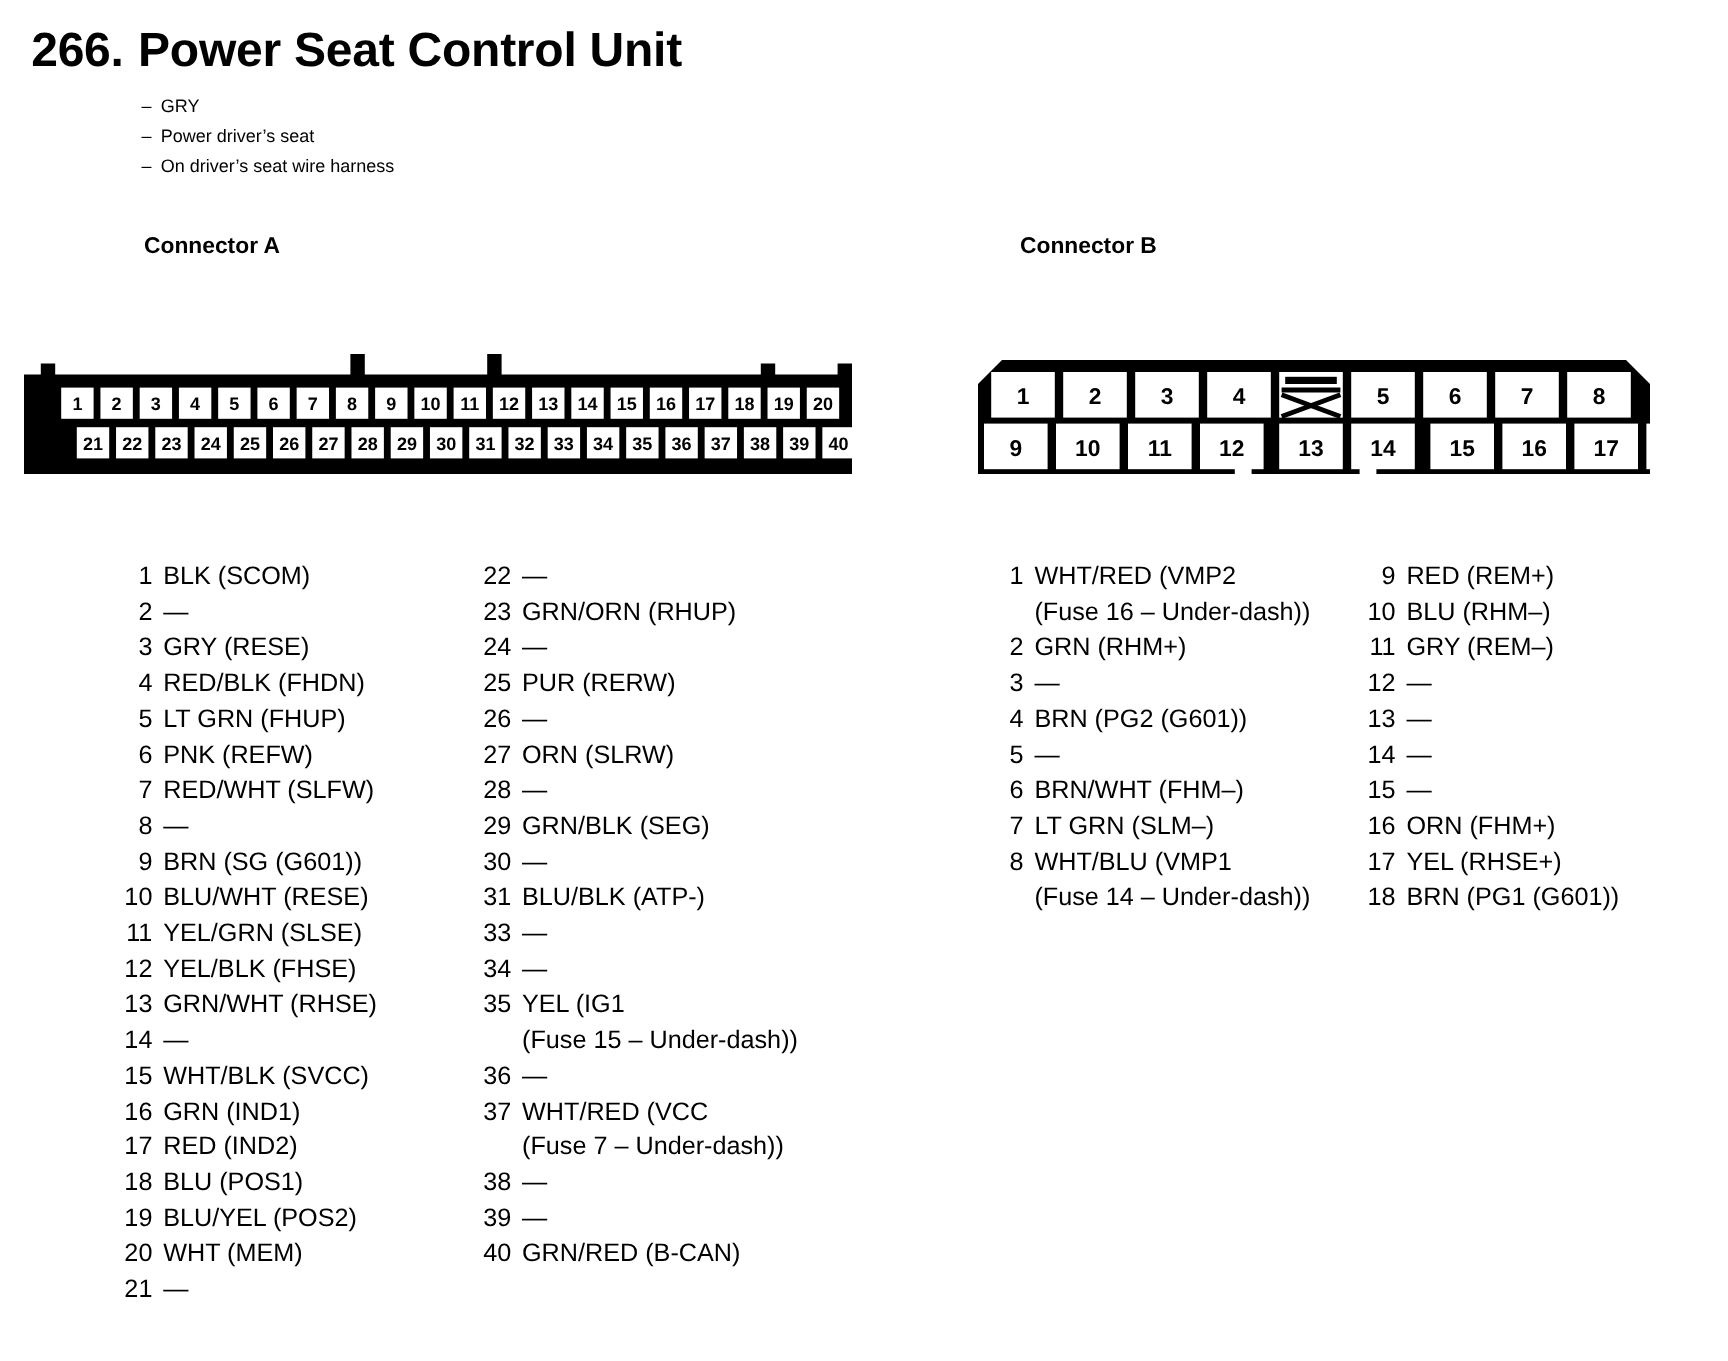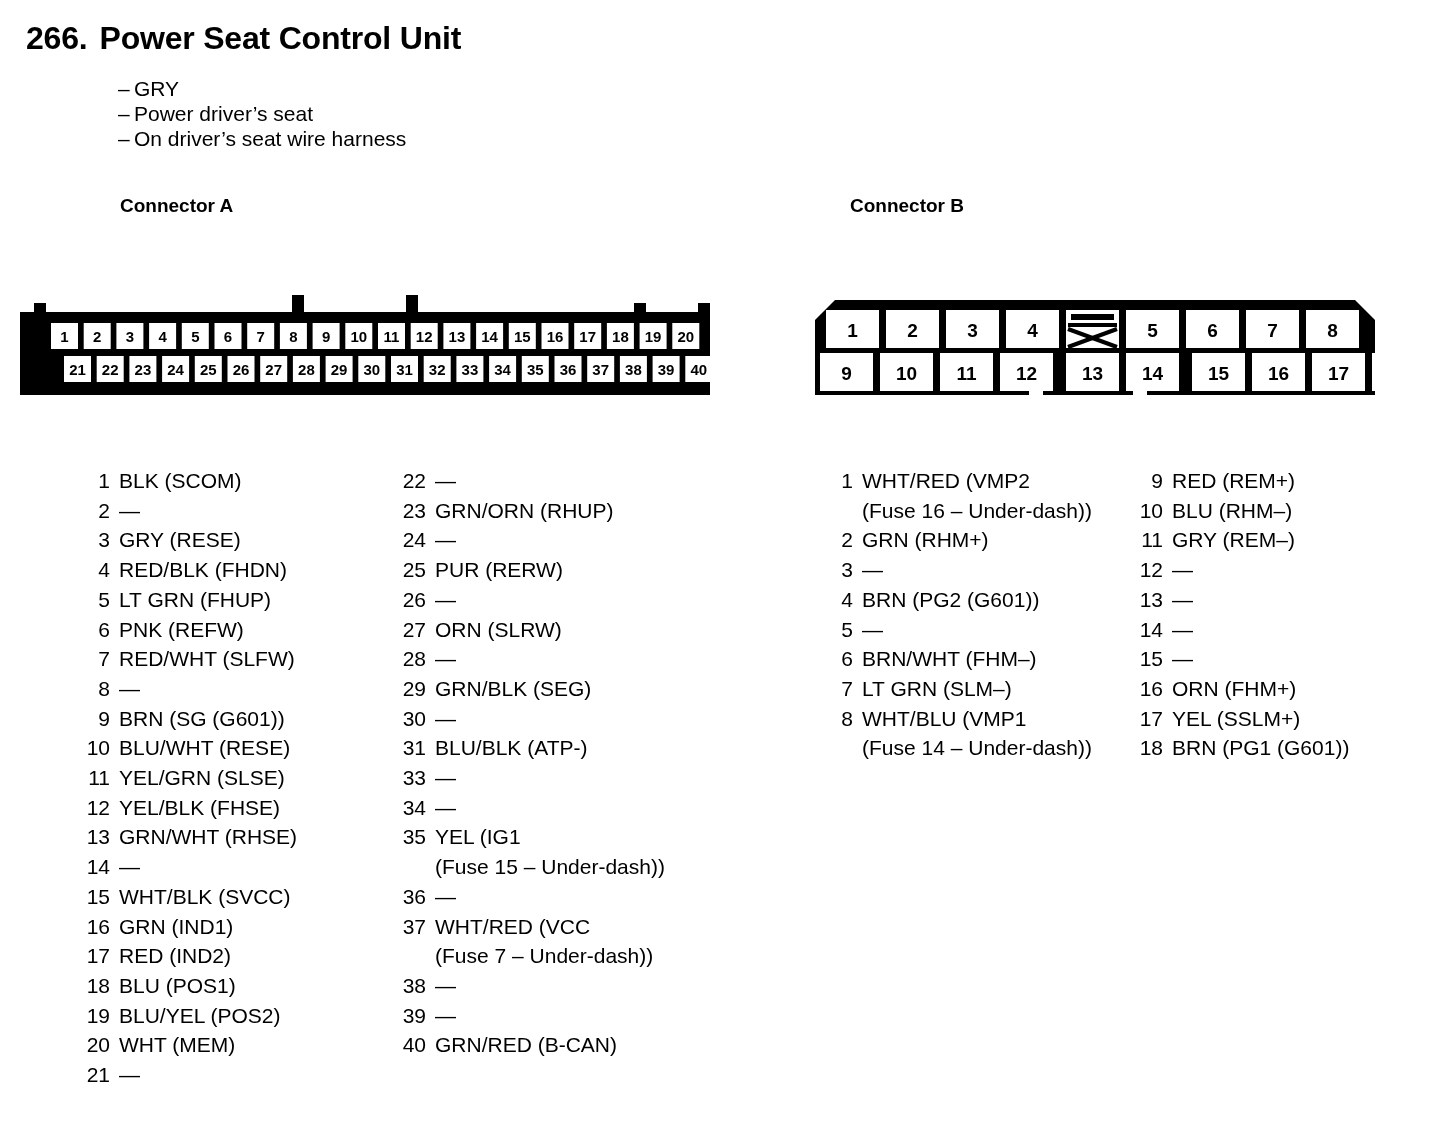--- a/index.html
+++ b/index.html
@@ -14,32 +14,32 @@
     font-family: "Liberation Sans", sans-serif;
     color: #000000;
     overflow: hidden;
   }
 
   
   #page-title {
     position: absolute;
     left: 26px;
     top: 20px;
-    font-size: 32px;
+    font-size: 40px;
     font-weight: bold;
     letter-spacing: -0.2px;
     white-space: nowrap;
   }
   #page-title .num { margin-right: 12px; }
 
   #subtitle-list {
     position: absolute;
     left: 118px;
     top: 76px;
-    font-size: 21px;
+    font-size: 15px;
     line-height: 25px;
   }
   #subtitle-list .sub-line {
     white-space: nowrap;
   }
   #subtitle-list .dash {
     display: inline-block;
     width: 16px;
   }
 
@@ -88,21 +88,21 @@
     margin-right: 9px;
   }
   .pin-col.w2 .pin-no { width: 26px; }
   .pin-desc { display: inline; }
   .pin-cont {
     display: block;
     white-space: nowrap;
   }
   .pin-col.w2 .pin-cont { padding-left: 35px; }
 
-  #col-a1 { left: 84px;  top: 466px; }
+  #col-a1 { left: 101px;  top: 466px; }
   #col-a2 { left: 400px; top: 466px; }
   #col-b1 { left: 827px; top: 466px; }
   #col-b2 { left: 1137px; top: 466px; }
 </style>
 </head>
 <body>
 
 <div id="page-title">
   <span class="num">266.</span><span>Power Seat Control Unit</span>
 </div>
@@ -436,15 +436,15 @@
   </div>
 <div class="pin-col w2" id="col-b2">
     <div class="pin-row"><span class="pin-no">9</span><span class="pin-desc">RED (REM+)</span></div>
     <div class="pin-row"><span class="pin-no">10</span><span class="pin-desc">BLU (RHM–)</span></div>
     <div class="pin-row"><span class="pin-no">11</span><span class="pin-desc">GRY (REM–)</span></div>
     <div class="pin-row"><span class="pin-no">12</span><span class="pin-desc">—</span></div>
     <div class="pin-row"><span class="pin-no">13</span><span class="pin-desc">—</span></div>
     <div class="pin-row"><span class="pin-no">14</span><span class="pin-desc">—</span></div>
     <div class="pin-row"><span class="pin-no">15</span><span class="pin-desc">—</span></div>
     <div class="pin-row"><span class="pin-no">16</span><span class="pin-desc">ORN (FHM+)</span></div>
-    <div class="pin-row"><span class="pin-no">17</span><span class="pin-desc">YEL (SSLM+)</span></div>
+    <div class="pin-row"><span class="pin-no">17</span><span class="pin-desc">YEL (RHSE+)</span></div>
     <div class="pin-row"><span class="pin-no">18</span><span class="pin-desc">BRN (PG1 (G601))</span></div>
   </div>
 
 </body></html>

